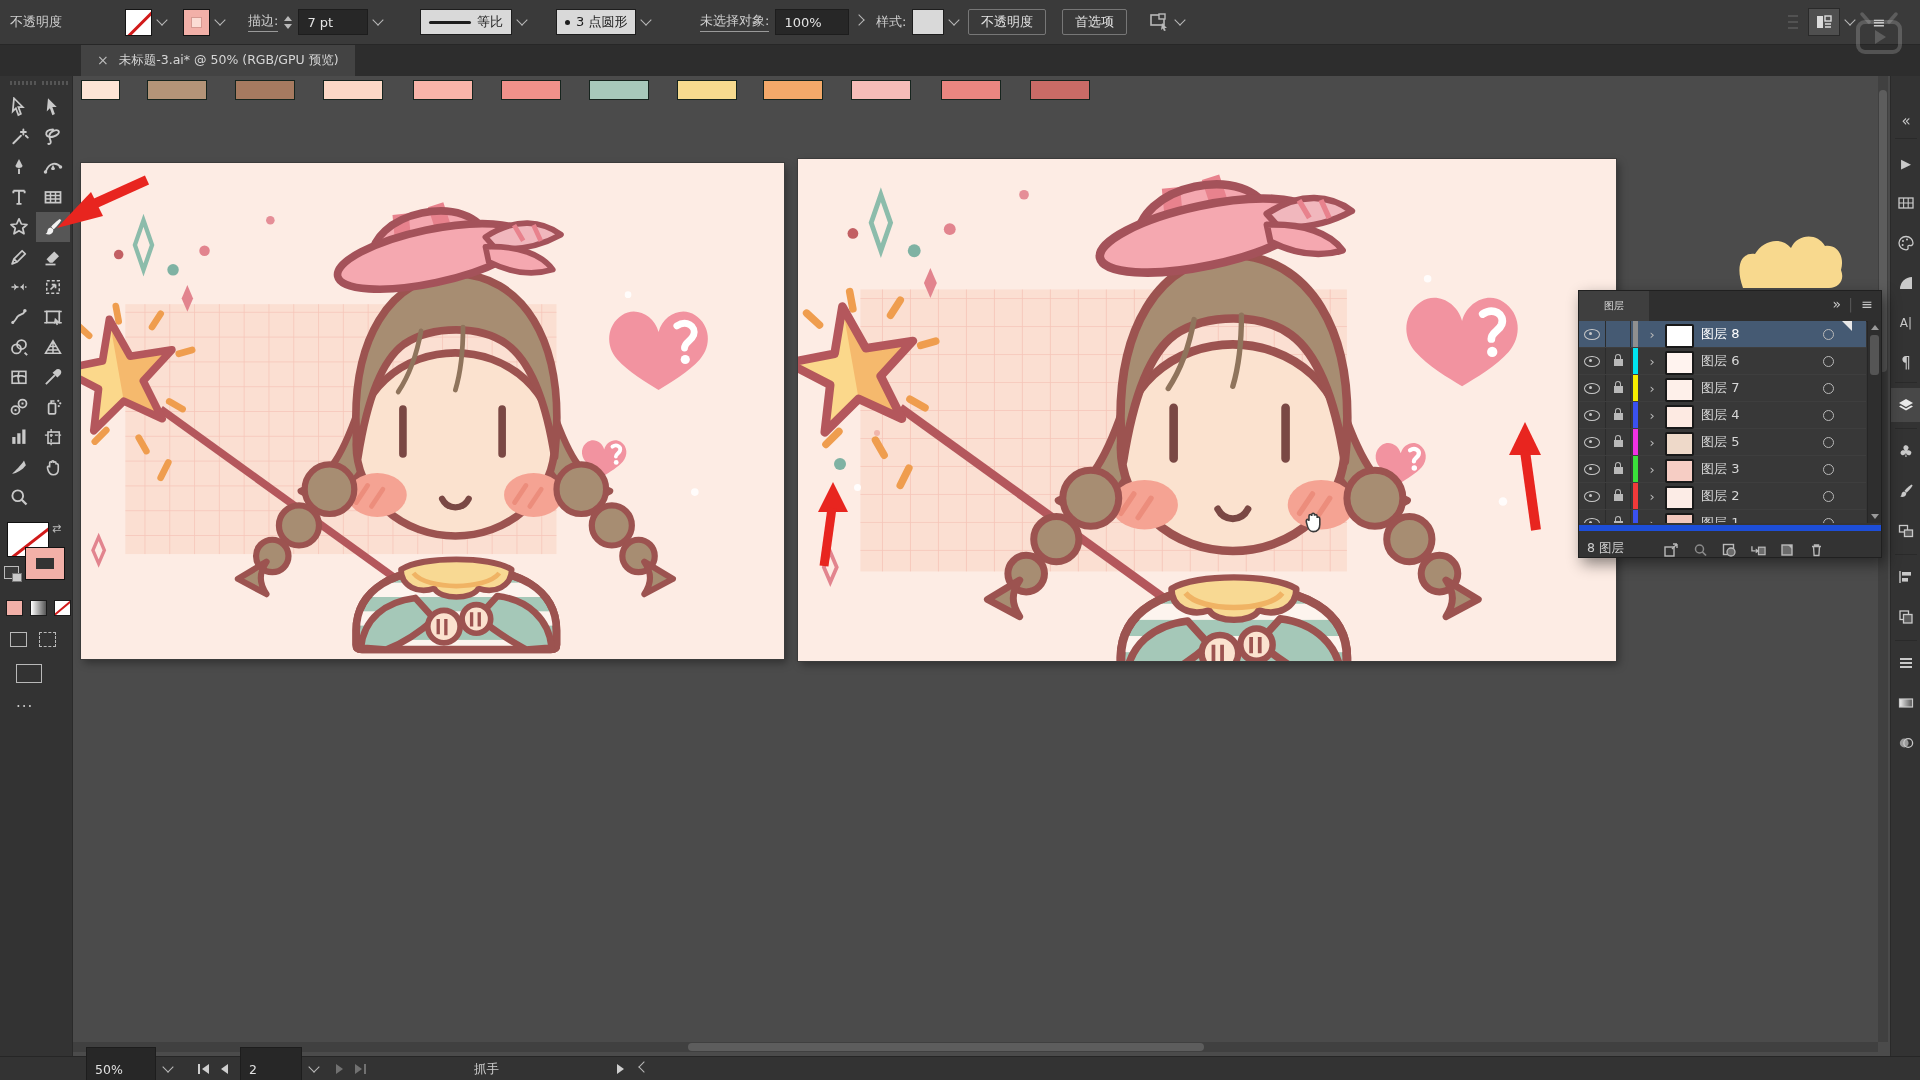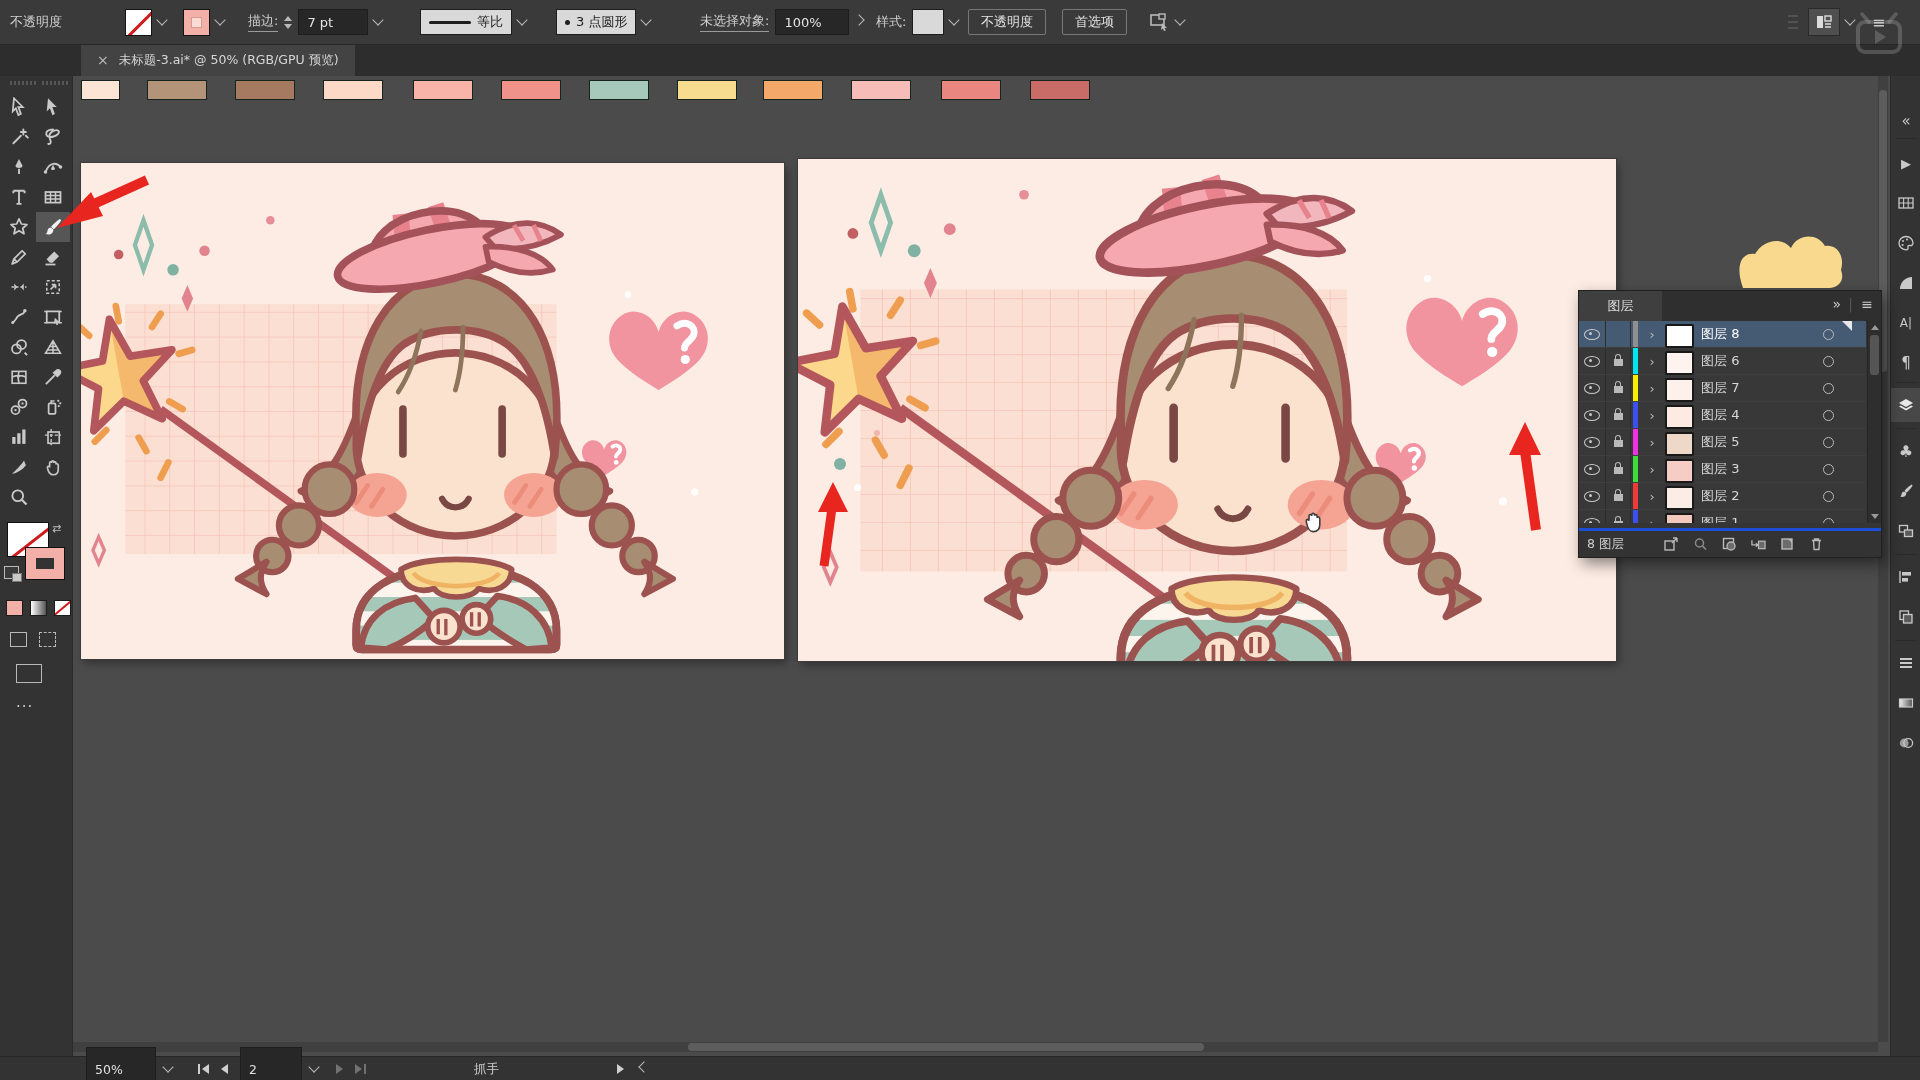--- a/index.html
+++ b/index.html
@@ -66,21 +66,21 @@
   .artboard{position:absolute;background:#fdece4;box-shadow:0 0 0 1px #3b3b3b,3px 4px 8px rgba(0,0,0,.35);}
   .artboard svg{display:block;}
   
   .hscroll{position:absolute;left:72px;top:1042px;width:1806px;height:10px;background:#404040;}
   .hscroll i{position:absolute;left:616px;top:1px;width:516px;height:8px;background:#5d5d5d;border-radius:4px;}
   .vscroll{position:absolute;left:1878px;top:76px;width:10px;height:966px;background:#404040;}
   .vscroll i{position:absolute;left:1px;top:14px;width:8px;height:282px;background:#5d5d5d;border-radius:4px;}
   
   #layers{position:absolute;left:1578px;top:290px;width:302px;height:266px;background:#353535;border:1px solid #202020;box-shadow:4px 6px 14px rgba(0,0,0,.45);z-index:30;}
   #layers .hdr{position:relative;height:30px;background:#2f2f2f;border-bottom:1px solid #262626;}
-  #layers .hdr .tab{position:absolute;left:0;top:0;width:83px;height:30px;background:#3f3f3f;color:#ddd;display:flex;align-items:center;justify-content:center;font-size:13px;}
+  #layers .hdr .tab{position:absolute;left:0;top:0;width:70px;height:30px;background:#3f3f3f;color:#ddd;display:flex;align-items:center;justify-content:center;font-size:10px;}
   #layers .hdr .hic{position:absolute;top:5px;color:#c9c9c9;font-size:14px;}
   .lrows{position:absolute;left:0;top:30px;width:300px;height:202px;overflow:hidden;}
   .lrow{position:relative;width:287px;height:26px;border-bottom:1px solid #3e3e3e;background:#383838;}
   .lrow.sel{background:#455a73;}
   .lrow.sel::after{content:"";position:absolute;right:14px;top:0;border-left:10px solid transparent;border-top:10px solid #e8e8e8;}
   .lc{position:absolute;top:0;height:26px;display:flex;align-items:center;justify-content:center;}
   .lc.c-eye{left:0;width:26px;border-right:1px solid #2c2c2c;}
   .lc.c-lock{left:27px;width:24px;border-right:1px solid #2c2c2c;}
   .ic-eye{width:14px;height:9px;border:1.5px solid #c9c9c9;border-radius:50%;position:relative;}
   .ic-eye::after{content:"";position:absolute;left:4px;top:2px;width:3px;height:3px;background:#c9c9c9;border-radius:50%;}
@@ -90,21 +90,21 @@
   .lexp{position:absolute;left:64px;top:0;width:18px;height:26px;display:flex;align-items:center;justify-content:center;color:#bbb;font-size:13px;}
   .lthumb{position:absolute;left:86px;top:3px;width:25px;height:20px;border:2px solid #191919;border-radius:2px;}
   .lname{position:absolute;left:122px;top:0;height:26px;display:flex;align-items:center;color:#d8d8d8;font-size:13px;}
   .lrow.sel .lname{color:#fff;}
   .ltarget{position:absolute;right:32px;top:8px;width:9px;height:9px;border:1.4px solid #b9b9b9;border-radius:50%;}
   .lscroll{position:absolute;right:0;top:30px;width:13px;height:202px;background:#2e2e2e;border-left:1px solid #262626;}
   .lscroll .thumb{position:absolute;left:2px;top:14px;width:9px;height:40px;background:#555;border-radius:3px;}
   .lscroll .ar{position:absolute;left:3px;width:0;height:0;border-left:4px solid transparent;border-right:4px solid transparent;}
   .lscroll .ar.up{top:4px;border-bottom:5px solid #9a9a9a;}
   .lscroll .ar.dn{bottom:4px;border-top:5px solid #9a9a9a;}
-  .lfoot{position:absolute;left:0;bottom:0;width:302px;height:26px;background:#333;border-top:3px solid #1d4ed8;display:flex;align-items:center;}
+  .lfoot{position:absolute;left:0;bottom:0;width:302px;height:26px;background:#333;border-top:6px solid #1d4ed8;display:flex;align-items:flex-end;}
   .lfoot .cnt{margin-left:8px;color:#cfcfcf;font-size:12.5px;}
   .lfoot .fic{margin-left:14px;display:flex;align-items:center;}
   .lfoot svg{width:15px;height:14px;}
   
   #dock{position:absolute;left:1890px;top:76px;width:30px;height:980px;background:#333;border-left:1px solid #2a2a2a;z-index:16;}
   .dock-item{position:absolute;left:0;width:30px;height:34px;display:flex;align-items:center;justify-content:center;color:#c9c9c9;font-size:13px;}
   .dock-item.on{background:#484848;}
   .dock-item svg{width:16px;height:16px;}
   .dock-sep{position:absolute;left:4px;width:22px;height:1px;background:#2a2a2a;}
   

